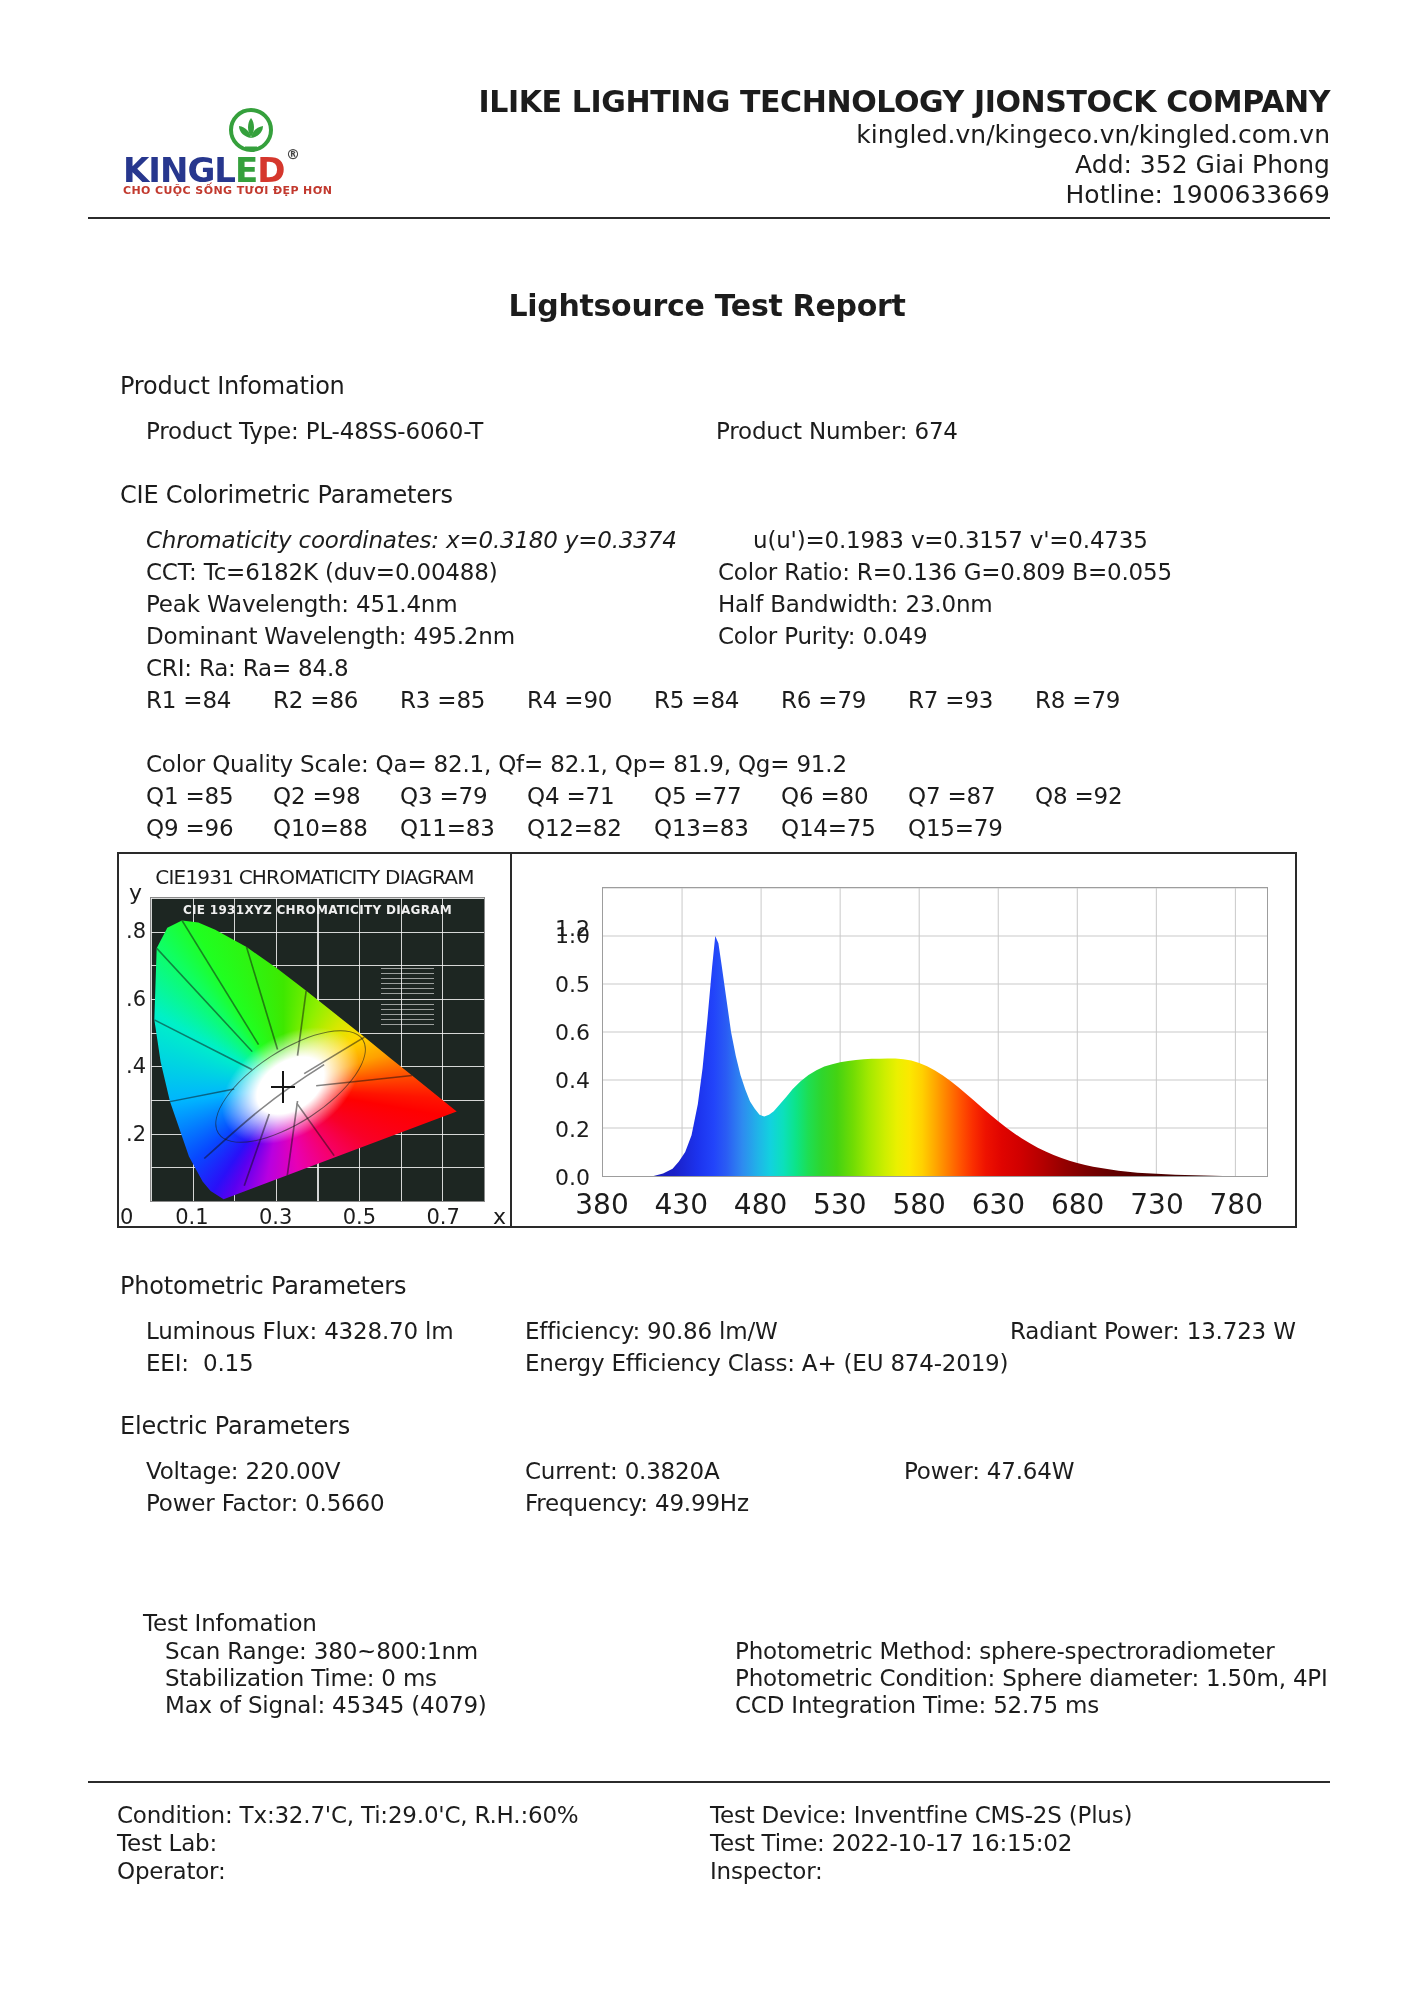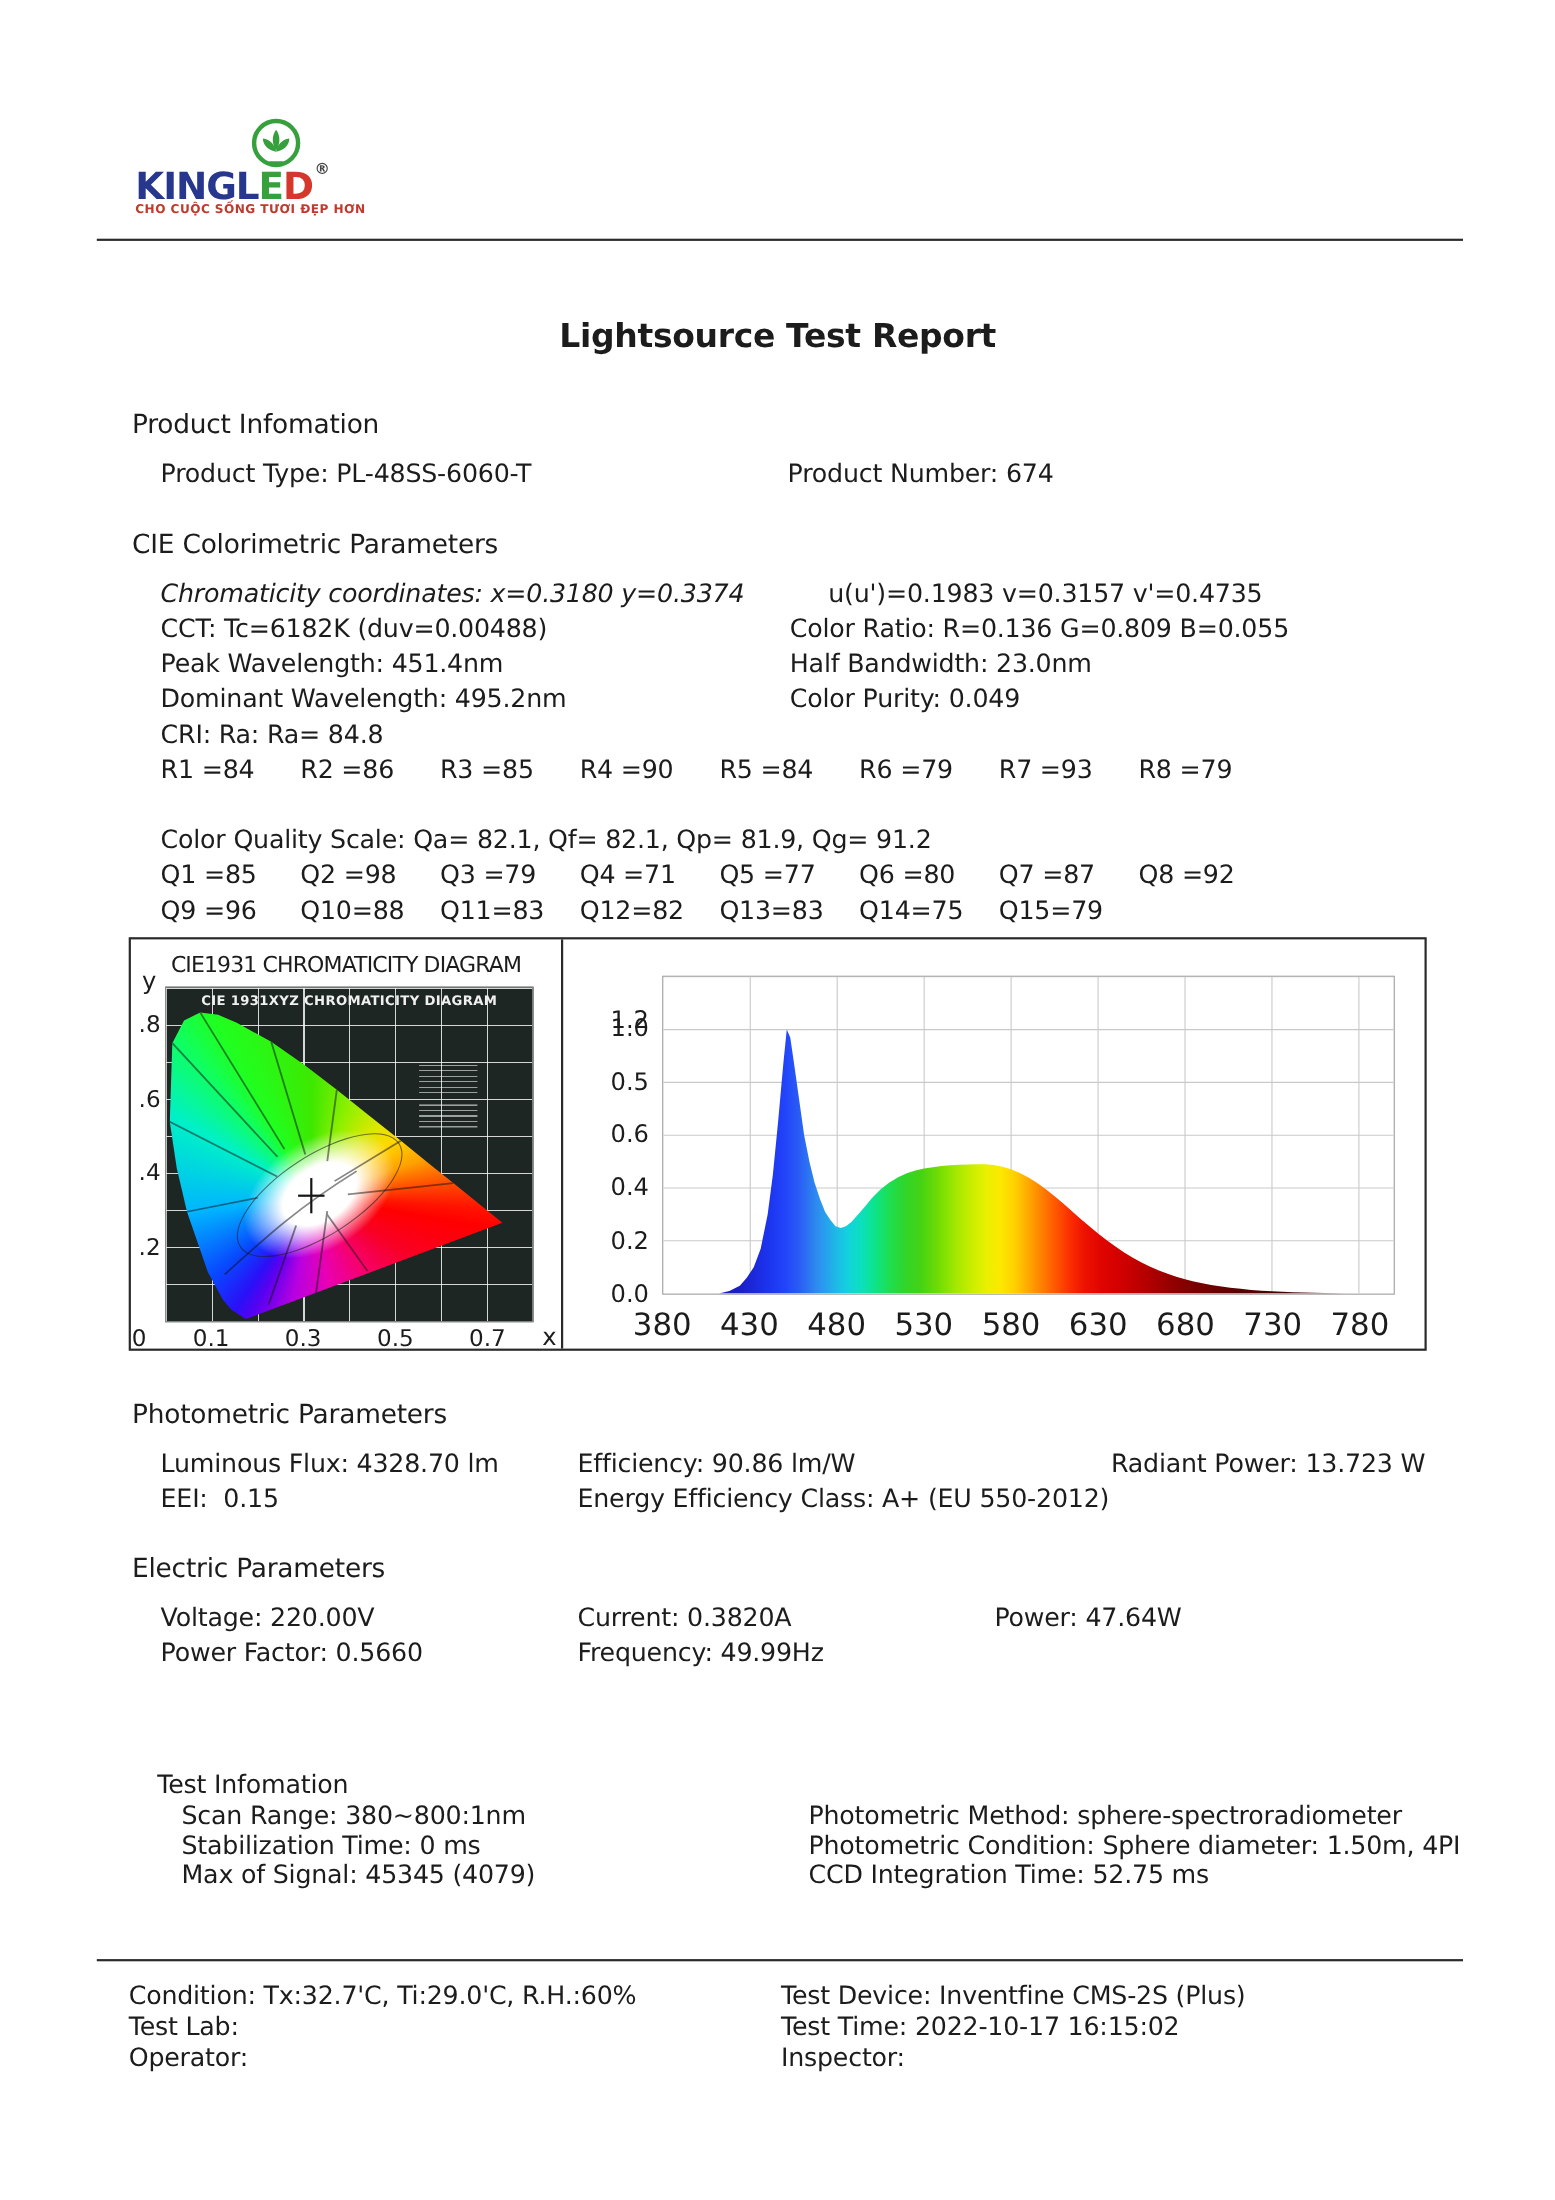--- a/index.html
+++ b/index.html
@@ -123,20 +123,26 @@
       <path d="M26 12 C30 17 30 25 26 31 C22 25 22 17 26 12 Z" fill="#35a03c"></path>
       <path d="M14 20 C21 21 25 26 26 32 C19 31 14 26 14 20 Z" fill="#35a03c"></path>
       <path d="M38 20 C31 21 27 26 26 32 C33 31 38 26 38 20 Z" fill="#35a03c"></path>
       <path d="M20 42 L32 42" stroke="#35a03c" stroke-width="3"></path>
     </svg>
     <div class="logo-word"><span class="logo-king">KINGL</span><span class="logo-e">E</span><span class="logo-d">D</span></div>
     <span class="logo-reg">®</span>
     <div class="logo-tagline">CHO CUỘC SỐNG TƯƠI ĐẸP HƠN</div>
   </div>
 
+  <div class="company-block">
+    <div class="company-name">ILIKE LIGHTING TECHNOLOGY JIONSTOCK COMPANY</div>
+    <div class="company-line">kingled.vn/kingeco.vn/kingled.com.vn</div>
+    <div class="company-line">Add: 352 Giai Phong</div>
+    <div class="company-line">Hotline: 1900633669</div>
+  </div>
   <div class="hr" style="top:217px;"></div>
 
   <div class="doc-title">Lightsource Test Report</div>
 
   <div class="abs heading" style="left:120px; top:372px;">Product Infomation</div>
   <div class="abs body-text" style="left:146px; top:418px;">Product Type: PL-48SS-6060-T</div>
   <div class="abs body-text" style="left:716px; top:418px;">Product Number: 674</div>
 
   <div class="abs heading" style="left:120px; top:481px;">CIE Colorimetric Parameters</div>
   <div class="abs body-text" style="left:146px; top:527px;font-style:italic;">Chromaticity coordinates: x=0.3180 y=0.3374</div>
@@ -286,21 +292,21 @@
           <span>780</span>
         </div>
     </div>
   </div>
 
   <div class="abs heading" style="left:120px; top:1272px;">Photometric Parameters</div>
   <div class="abs body-text" style="left:146px; top:1318px;">Luminous Flux: 4328.70 lm</div>
   <div class="abs body-text" style="left:525px; top:1318px;">Efficiency: 90.86 lm/W</div>
   <div class="abs body-text" style="left:1010px; top:1318px;">Radiant Power: 13.723 W</div>
   <div class="abs body-text" style="left:146px; top:1350px; white-space:pre;">EEI:  0.15</div>
-  <div class="abs body-text" style="left:525px; top:1350px;">Energy Efficiency Class: A+ (EU 550-2012)</div>
+  <div class="abs body-text" style="left:525px; top:1350px;">Energy Efficiency Class: A+ (EU 874-2019)</div>
 
   <div class="abs heading" style="left:120px; top:1412px;">Electric Parameters</div>
   <div class="abs body-text" style="left:146px; top:1458px;">Voltage: 220.00V</div>
   <div class="abs body-text" style="left:525px; top:1458px;">Current: 0.3820A</div>
   <div class="abs body-text" style="left:904px; top:1458px;">Power: 47.64W</div>
   <div class="abs body-text" style="left:146px; top:1490px;">Power Factor: 0.5660</div>
   <div class="abs body-text" style="left:525px; top:1490px;">Frequency: 49.99Hz</div>
 
   <div class="abs body-text" style="left:143px; top:1610px;">Test Infomation</div>
   <div class="abs body-text" style="left:165px; top:1638px;">Scan Range: 380~800:1nm</div>

